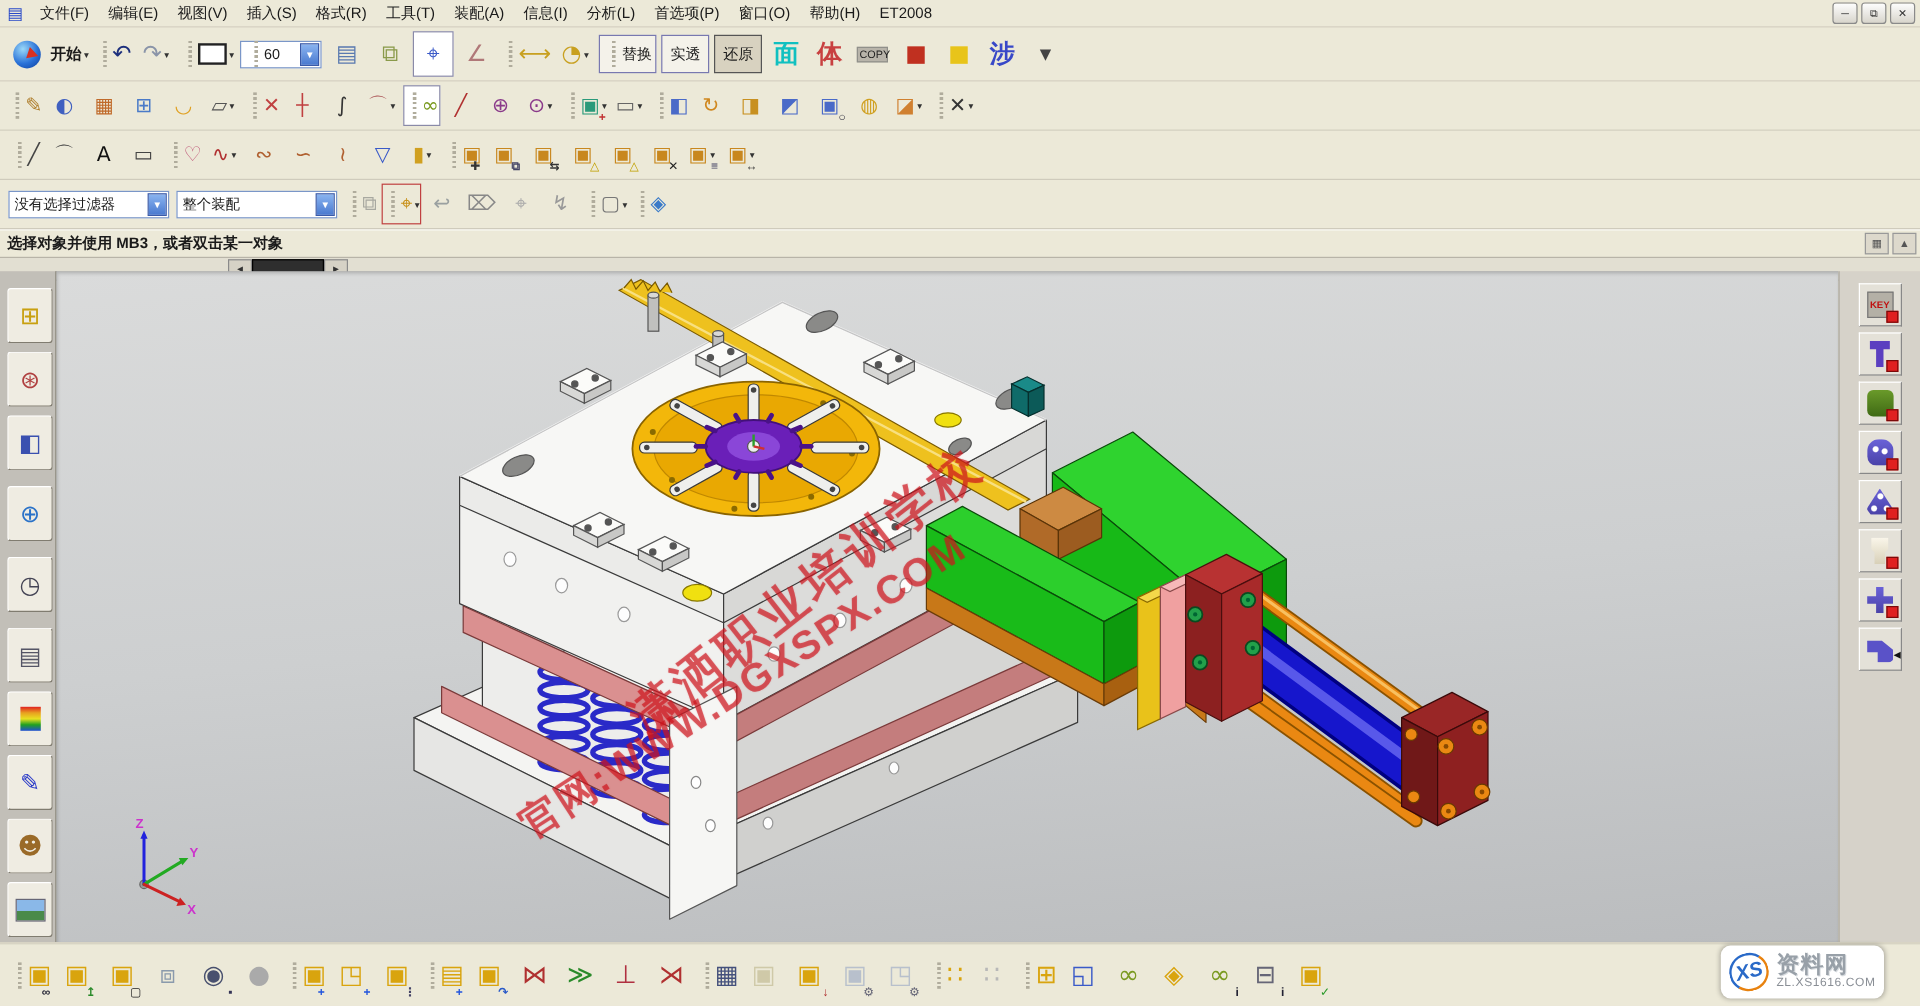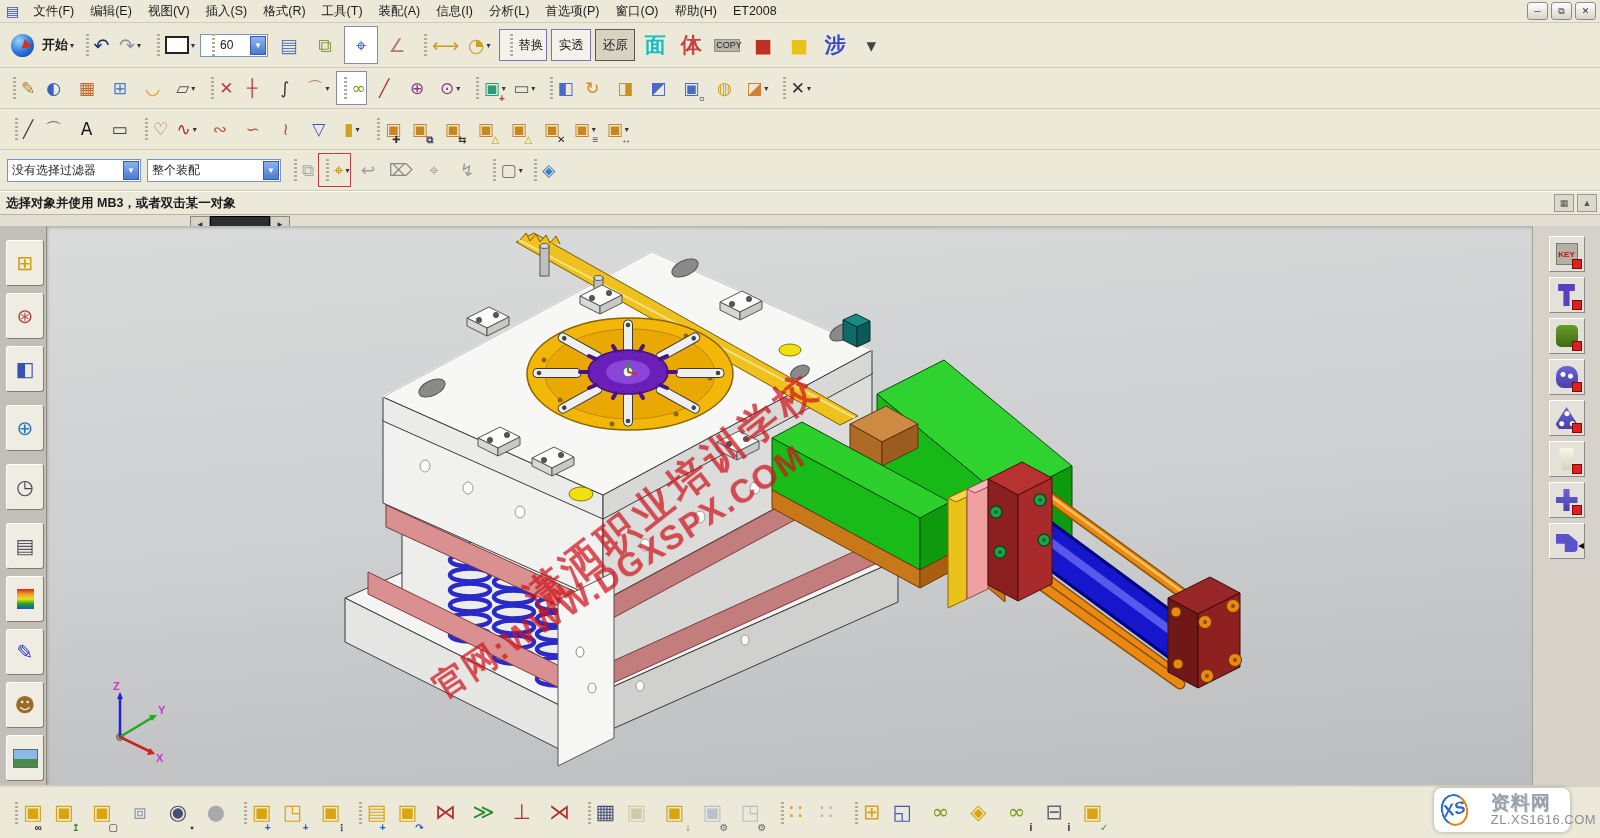--- a/index.html
+++ b/index.html
@@ -120,24 +120,24 @@
       transform-origin:0 50%;pointer-events:none;text-shadow:0 0 1px rgba(205,20,30,.35);}
   .wm1{left:530px;top:575px;font-size:40px;letter-spacing:5px;transform:rotate(-38deg);}
   .wm2{left:437px;top:668px;font-size:33px;letter-spacing:2px;transform:rotate(-33deg);}
   
   .logo-box{position:absolute;right:30px;bottom:6px;width:136px;height:44px;background:#fff;
       border-radius:8px;box-shadow:0 0 4px rgba(0,0,0,.3);display:flex;align-items:center;
       padding:0 7px;box-sizing:border-box;z-index:10;}
   .logo-oval{width:40px;height:28px;border:2px solid;border-color:#2a6ac8 #e8820f #e8820f #2a6ac8;
       border-radius:50%;transform:rotate(-14deg);display:flex;align-items:center;justify-content:center;}
   .logo-xs{font-style:italic;font-weight:bold;font-size:17px;color:#2a6ac8;}
-  .logo-txt{margin-left:23px;display:flex;flex-direction:column;line-height:1.05;}
+  .logo-txt{margin-left:6px;display:flex;flex-direction:column;line-height:1.05;}
   .logo-name{font-size:19px;font-weight:bold;color:#98a0a8;letter-spacing:1px;
       text-shadow:1px 1px 0 #d8dce0;}
-  .logo-url{font-size:13px;color:#8a8f96;letter-spacing:.5px;}
+  .logo-url{font-size:10px;color:#8a8f96;letter-spacing:.5px;}
 </style>
 </head>
 <body>
 
 <div class="menubar">
   <span class="appicon">▤</span>
   <span style="display:flex;align-items:center;">
     <span class="menu-item">文件(F)</span>
       <span class="menu-item">编辑(E)</span>
       <span class="menu-item">视图(V)</span>

